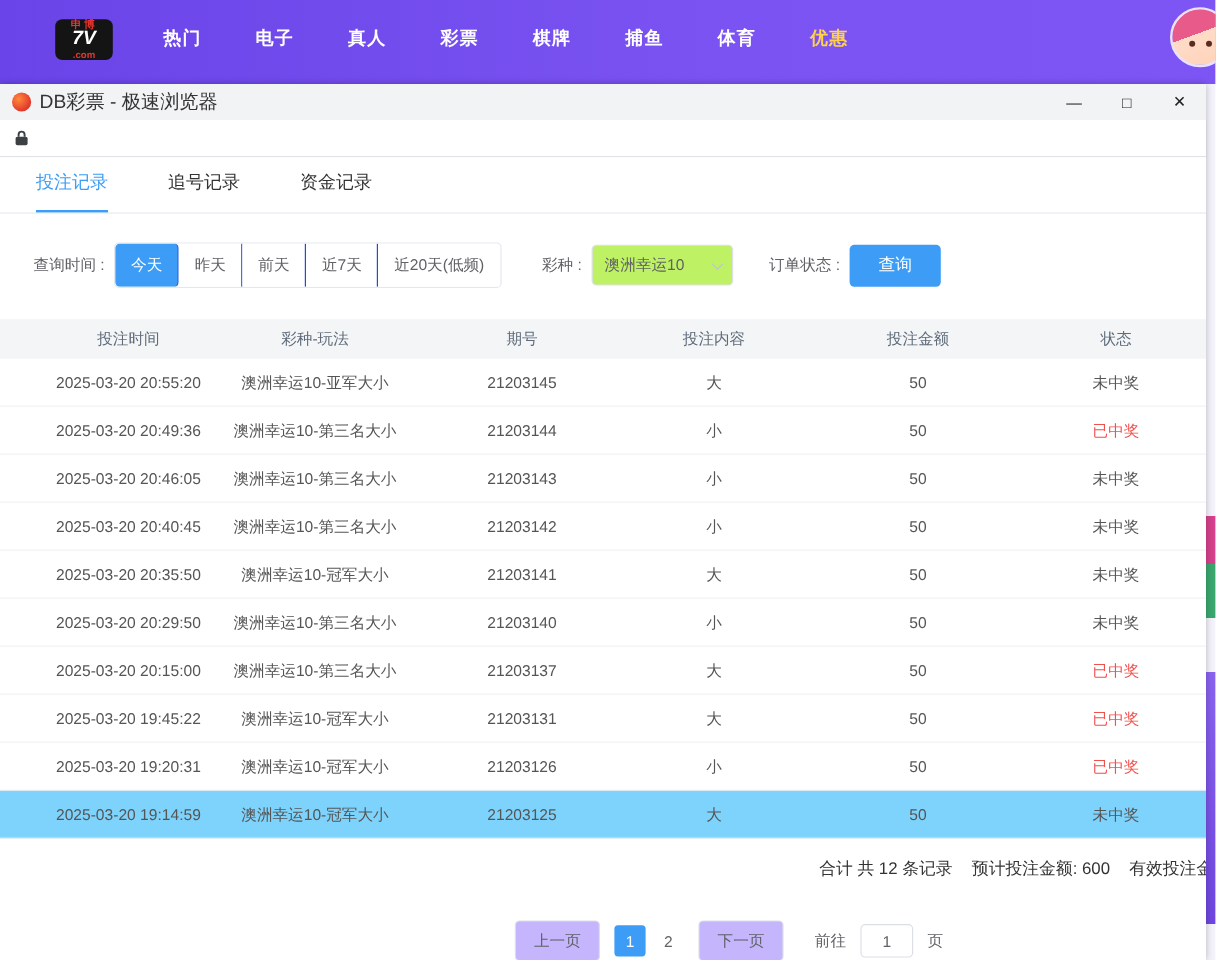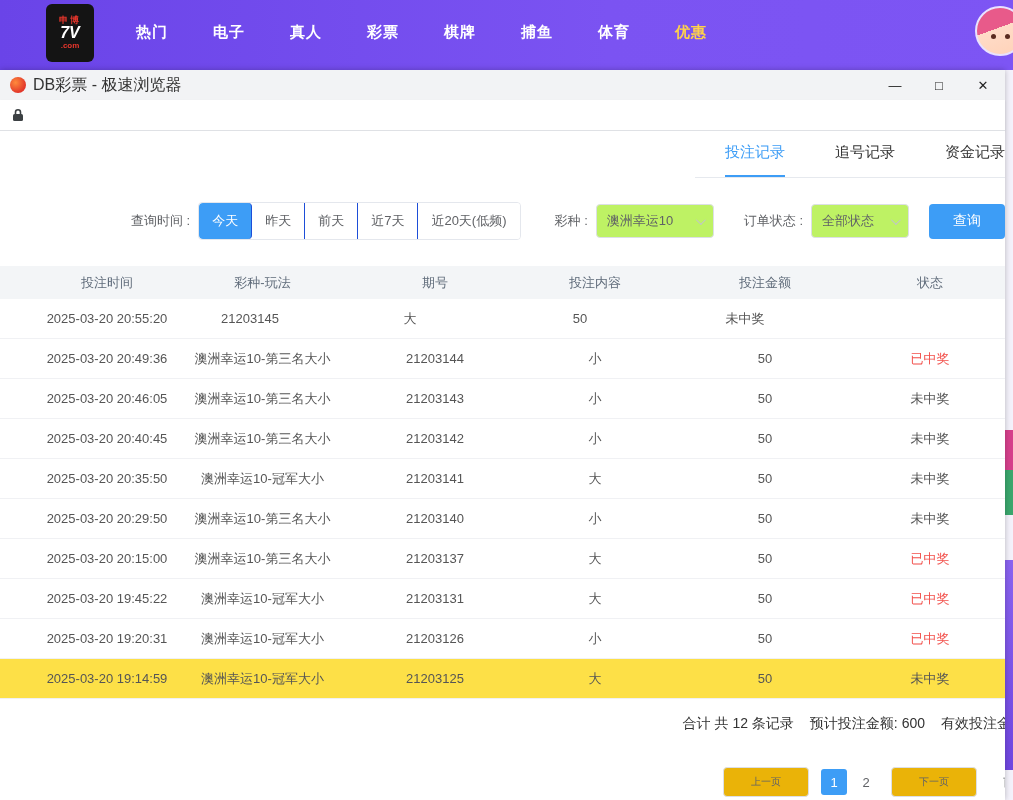--- a/index.html
+++ b/index.html
@@ -3,21 +3,21 @@
 <meta charset="utf-8">
 <style>
   * { margin:0; padding:0; box-sizing:border-box; }
   html,body { width:1013px; height:800px; overflow:hidden; }
   body { font-family:"Liberation Sans","DejaVu Sans",sans-serif; background:#fff; position:relative; }
 
   
   .topbar { position:absolute; top:0; left:0; width:1013px; height:70px;
     background:linear-gradient(90deg,#6a44e8 0%,#7b53f2 60%,#7d55f4 100%);
     display:flex; align-items:center; }
-  .logo { margin-left:46px; width:48px; height:58px; background:#141414; border-radius:6px;
+  .logo { margin-left:46px; width:48px; height:34px; background:#141414; border-radius:6px;
     display:flex; flex-direction:column; align-items:center; justify-content:center; line-height:1.05; margin-top:-4px; }
   .logo .l1 { color:#e8362c; font-size:9px; font-weight:bold; letter-spacing:2px; }
   .logo .l2 { color:#fff; font-size:16px; font-weight:bold; font-style:italic; }
   .logo .l3 { color:#e8362c; font-size:8px; font-weight:bold; }
   .nav { display:flex; margin-left:42px; gap:45px; margin-top:-6px; }
   .nav-item { color:#fff; font-size:15px; font-weight:bold; cursor:pointer; letter-spacing:1px; }
   .nav-item.hl { color:#ffd24a; }
   .avatar { position:absolute; right:-12px; top:6px; width:50px; height:50px; border-radius:50%;
     background:linear-gradient(160deg,#e85a8a 0%,#e85a8a 44%,#ffdcc8 44%,#ffd2b8 100%);
     border:2px solid #e9e2ff; overflow:hidden; }
@@ -39,21 +39,21 @@
   .win-title { font-size:16px; color:#333; }
   .win-controls { margin-left:auto; display:flex; height:100%; }
   .win-btn { width:44px; height:100%; display:flex; align-items:center; justify-content:center;
     font-size:13px; color:#222; cursor:pointer; }
   .urlbar { height:31px; background:#fff; border-bottom:1px solid #dfe1e5; display:flex; align-items:center;
     padding:0 12px; flex:none; box-shadow:0 1px 2px rgba(0,0,0,.06); }
   .lock { flex:none; margin-right:8px; }
   .url-text { font-size:13px; color:#202124; font-weight:600; white-space:nowrap; overflow:hidden; }
 
   
-  .page { flex:1; background:#fff; overflow:hidden; display:flex; flex-direction:column;align-items:flex-end; }
+  .page { flex:1; background:#fff; overflow:hidden; display:flex; flex-direction:column; }
   .tabs { height:47px; border-bottom:1px solid #e6e9ee; display:flex; align-items:flex-end;
     padding-left:30px; gap:50px; flex:none; }
   .tab { font-size:15px; color:#333; padding-bottom:13px; cursor:pointer; border-bottom:2px solid transparent; }
   .tab.active { color:#3d9df6; border-bottom-color:#3d9df6; }
 
   .filters { display:flex; align-items:center; margin:24px 0 0 28px; font-size:13px; color:#606266; flex:none; }
   .flabel { margin-right:8px; }
   .time-group { display:flex; align-items:stretch; border:1px solid #e4e7ed; border-radius:4px; overflow:hidden; margin-right:34px; }
   .time-item { padding:9px 13px; color:#606266; border-right:1px solid #1d4ed8; cursor:pointer; background:#fff; white-space:nowrap; }
   .time-item:last-child { border-right:none; }
@@ -64,34 +64,34 @@
   .select.status { width:98px; margin-right:20px; }
   .chev { width:7px; height:7px; border-right:1.5px solid #c0c4cc; border-bottom:1.5px solid #c0c4cc;
     transform:rotate(45deg) translateY(-2px); margin-left:auto; }
   .query-btn { width:76px; height:35px; background:#3d9df6; color:#fff; border:none; border-radius:4px;
     font-size:14px; cursor:pointer; font-family:inherit; }
 
   .table { margin-top:26px; flex:none; }
   .thead { display:flex; height:33px; background:#f3f5f7; align-items:center; }
   .thead .cell { font-size:13px; color:#5f6b7a; }
   .trow { display:flex; height:40px; align-items:center; border-bottom:1px solid #f0f1f4; background:#fff; }
-  .trow.hl { background:#fde047; }
+  .trow.hl { background:#7dd3fc; }
   .cell { text-align:center; font-size:13px; color:#555; overflow:hidden; white-space:nowrap; }
   .c-time{width:170px;padding-left:44px;} .c-game{width:185px;} .c-issue{width:160px;}
   .c-content{width:160px;} .c-amount{width:180px;} .c-status{width:150px;}
   .cell.won { color:#f2504b; }
 
   .summary { display:flex; justify-content:flex-end; gap:16px; font-size:14px; color:#333;
     margin-top:16px; padding-right:0; flex:none; white-space:nowrap; }
   .summary span:last-child { margin-right:-6px; }
 
   .pagination { display:flex; align-items:center; justify-content:center; gap:12px; margin-top:34px;
     transform:translateX(105px); flex:none; font-size:13px; color:#606266; }
-  .pg-btn { padding:7px 27px; border:1px solid #dcdfe6; border-radius:4px; background:#eab308; color:#606266;
-    font-size:10px; cursor:pointer; font-family:inherit; }
+  .pg-btn { padding:7px 15px; border:1px solid #dcdfe6; border-radius:4px; background:#c4b5fd; color:#606266;
+    font-size:13px; cursor:pointer; font-family:inherit; }
   .pg-num { min-width:26px; height:26px; display:flex; align-items:center; justify-content:center;
     border-radius:3px; cursor:pointer; color:#606266; font-size:13px; }
   .pg-num.active { background:#3d9df6; color:#fff; }
   .goto-input { width:44px; height:28px; border:1px solid #dcdfe6; border-radius:4px; text-align:center;
     font-size:13px; color:#606266; font-family:inherit; }
 </style>
 </head>
 <body>
 
 <div class="bg-strip">
@@ -154,39 +154,36 @@
           <div class="time-item">前天</div>
           <div class="time-item">近7天</div>
           <div class="time-item">近20天(低频)</div>
         </div>
       <span class="flabel">彩种 :</span>
       <div class="select lottery">
         <span>澳洲幸运10</span>
         <span class="chev"></span>
       </div>
       <span class="flabel">订单状态 :</span>
-      <div class="select status">
-        <span>全部状态</span>
-        <span class="chev"></span>
-      </div>
       <button class="query-btn">查询</button>
     </div>
 
     <div class="table">
       <div class="thead">
           <div class="cell c-time">投注时间</div>
           <div class="cell c-game">彩种-玩法</div>
           <div class="cell c-issue">期号</div>
           <div class="cell c-content">投注内容</div>
           <div class="cell c-amount">投注金额</div>
           <div class="cell c-status">状态</div>
         </div>
       <div class="tbody">
           <div class="trow">
             <div class="cell c-time">2025-03-20 20:55:20</div>
+            <div class="cell c-game">澳洲幸运10-亚军大小</div>
             <div class="cell c-issue">21203145</div>
             <div class="cell c-content">大</div>
             <div class="cell c-amount">50</div>
             <div class="cell c-status">未中奖</div>
           </div>
           <div class="trow">
             <div class="cell c-time">2025-03-20 20:49:36</div>
             <div class="cell c-game">澳洲幸运10-第三名大小</div>
             <div class="cell c-issue">21203144</div>
             <div class="cell c-content">小</div>

